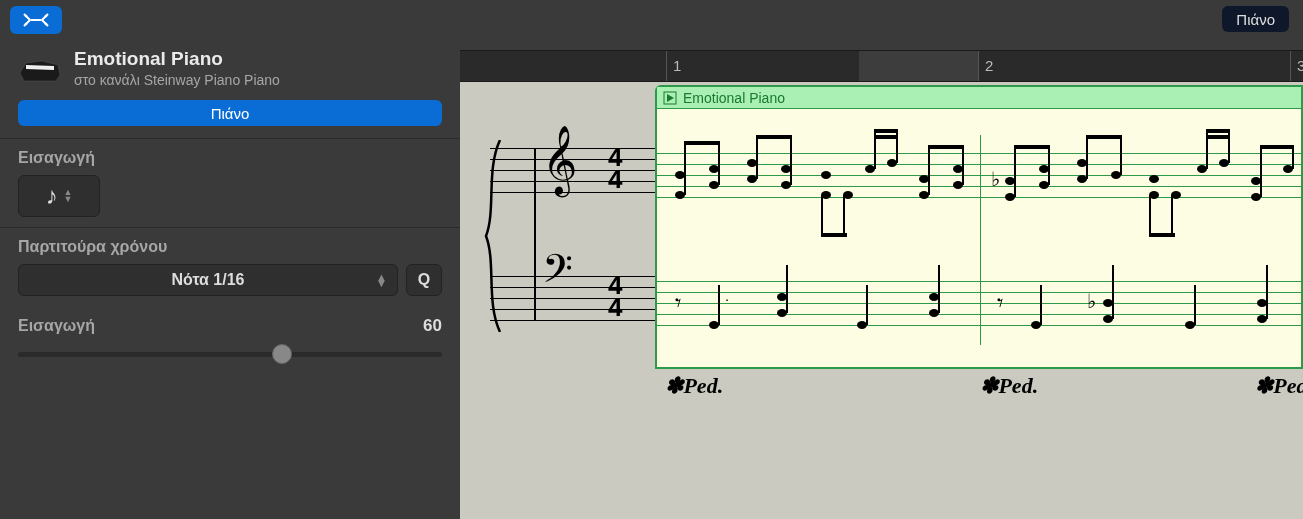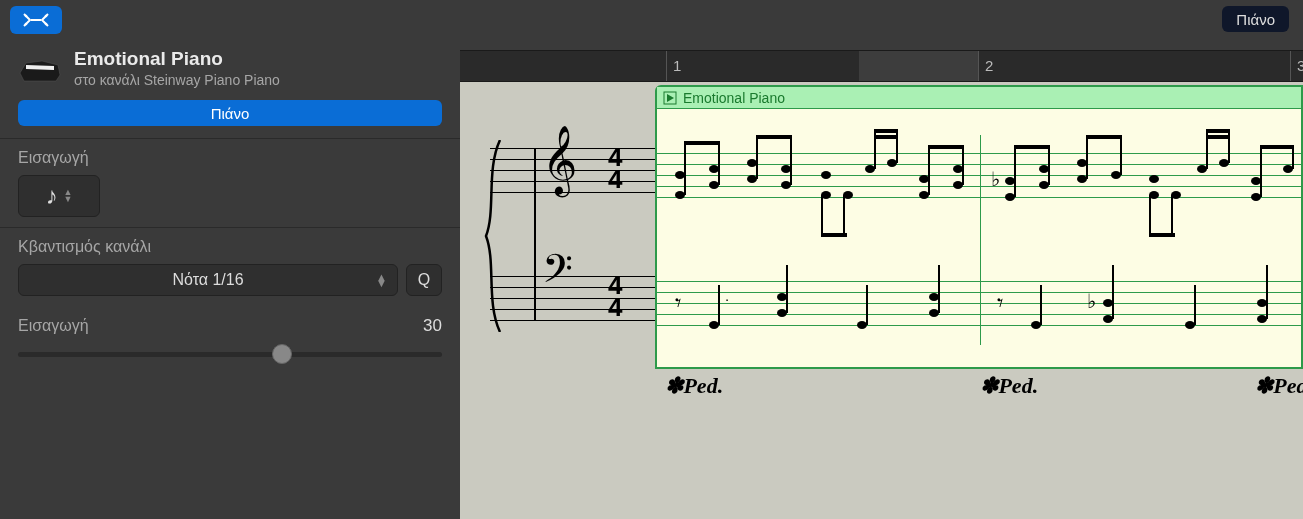--- a/index.html
+++ b/index.html
@@ -11,21 +11,21 @@
 .catch-btn { background: #0a6dd6; border-radius: 6px; width: 52px; height: 28px; display: flex; align-items: center; justify-content: center; color: #fff; }
 .catch-btn svg { width: 30px; height: 18px; }
 .track-header { display: flex; align-items: center; gap: 12px; padding: 14px 10px 12px 18px; }
 .track-icon { width: 44px; height: 30px; }
 .track-title { font-size: 19px; font-weight: 600; color: #eaeaea; }
 .track-sub { font-size: 14px; color: #a6a6a6; margin-top: 2px; }
 .segbar { display: flex; gap: 4px; padding: 0 18px 12px 18px; }
 .seg { flex: 1; height: 26px; border-radius: 6px; background: #1f1f1f; color: #ddd; font-size: 15px; display: flex; align-items: center; justify-content: center; cursor: pointer; }
 .seg.active { background: #0a6dd6; color: #fff; }
 .divider { height: 1px; background: #2a2a2a; margin: 0; }
-.section { padding: 10px 18px; }
+.section { padding: 10px 18px; font-weight: bold; }
 .section-label { font-size: 16px; color: #a6a6a6; margin-bottom: 8px; }
 .insert-box { width: 82px; height: 42px; background: #2f2f2f; border: 1px solid #222; border-radius: 6px; display: flex; align-items: center; justify-content: center; gap: 6px; }
 .insert-box .note { font-size: 24px; color: #ddd; }
 .stepper { display: flex; flex-direction: column; gap: 0; color: #888; font-size: 9px; line-height: 7px; }
 .row { display: flex; align-items: center; gap: 8px; }
 .quant-select { flex: 1; height: 32px; background: #2f2f2f; border: 1px solid #222; border-radius: 6px; color: #ddd; font-size: 16px; display: flex; align-items: center; justify-content: center; position: relative; }
 .quant-select .chev { position: absolute; right: 10px; color: #888; font-size: 11px; display: flex; flex-direction: column; line-height: 6px; }
 .q-btn { width: 36px; height: 32px; background: #2f2f2f; border: 1px solid #222; border-radius: 6px; color: #ddd; font-size: 16px; display: flex; align-items: center; justify-content: center; }
 .vel-row { display: flex; justify-content: space-between; align-items: center; font-size: 16px; color: #a6a6a6; }
 .vel-val { color: #ddd; font-size: 17px; }
@@ -100,36 +100,36 @@
     <div class="insert-box">
       <span class="note">♪</span>
       <span class="stepper">
           <span>▲</span>
           <span>▼</span>
         </span>
     </div>
   </div>
   <div class="divider"></div>
   <div class="section">
-    <div class="section-label">Κβαντισμός κανάλι</div>
+    <div class="section-label">Παρτιτούρα χρόνου</div>
     <div class="row">
       <div class="quant-select">
         <span>Νότα 1/16</span>
         <span class="chev">
             <span>▲</span>
             <span>▼</span>
           </span>
       </div>
       <div class="q-btn">Q</div>
     </div>
   </div>
   <div class="section">
     <div class="vel-row">
       <span>Εισαγωγή</span>
-      <span class="vel-val">30</span>
+      <span class="vel-val">60</span>
     </div>
     <div class="slider">
       <div class="slider-track"></div>
       <div class="slider-thumb" style="left: 60%;"></div>
     </div>
   </div>
 </div>
 
 <div class="score-area">
   <div class="top-dark">

